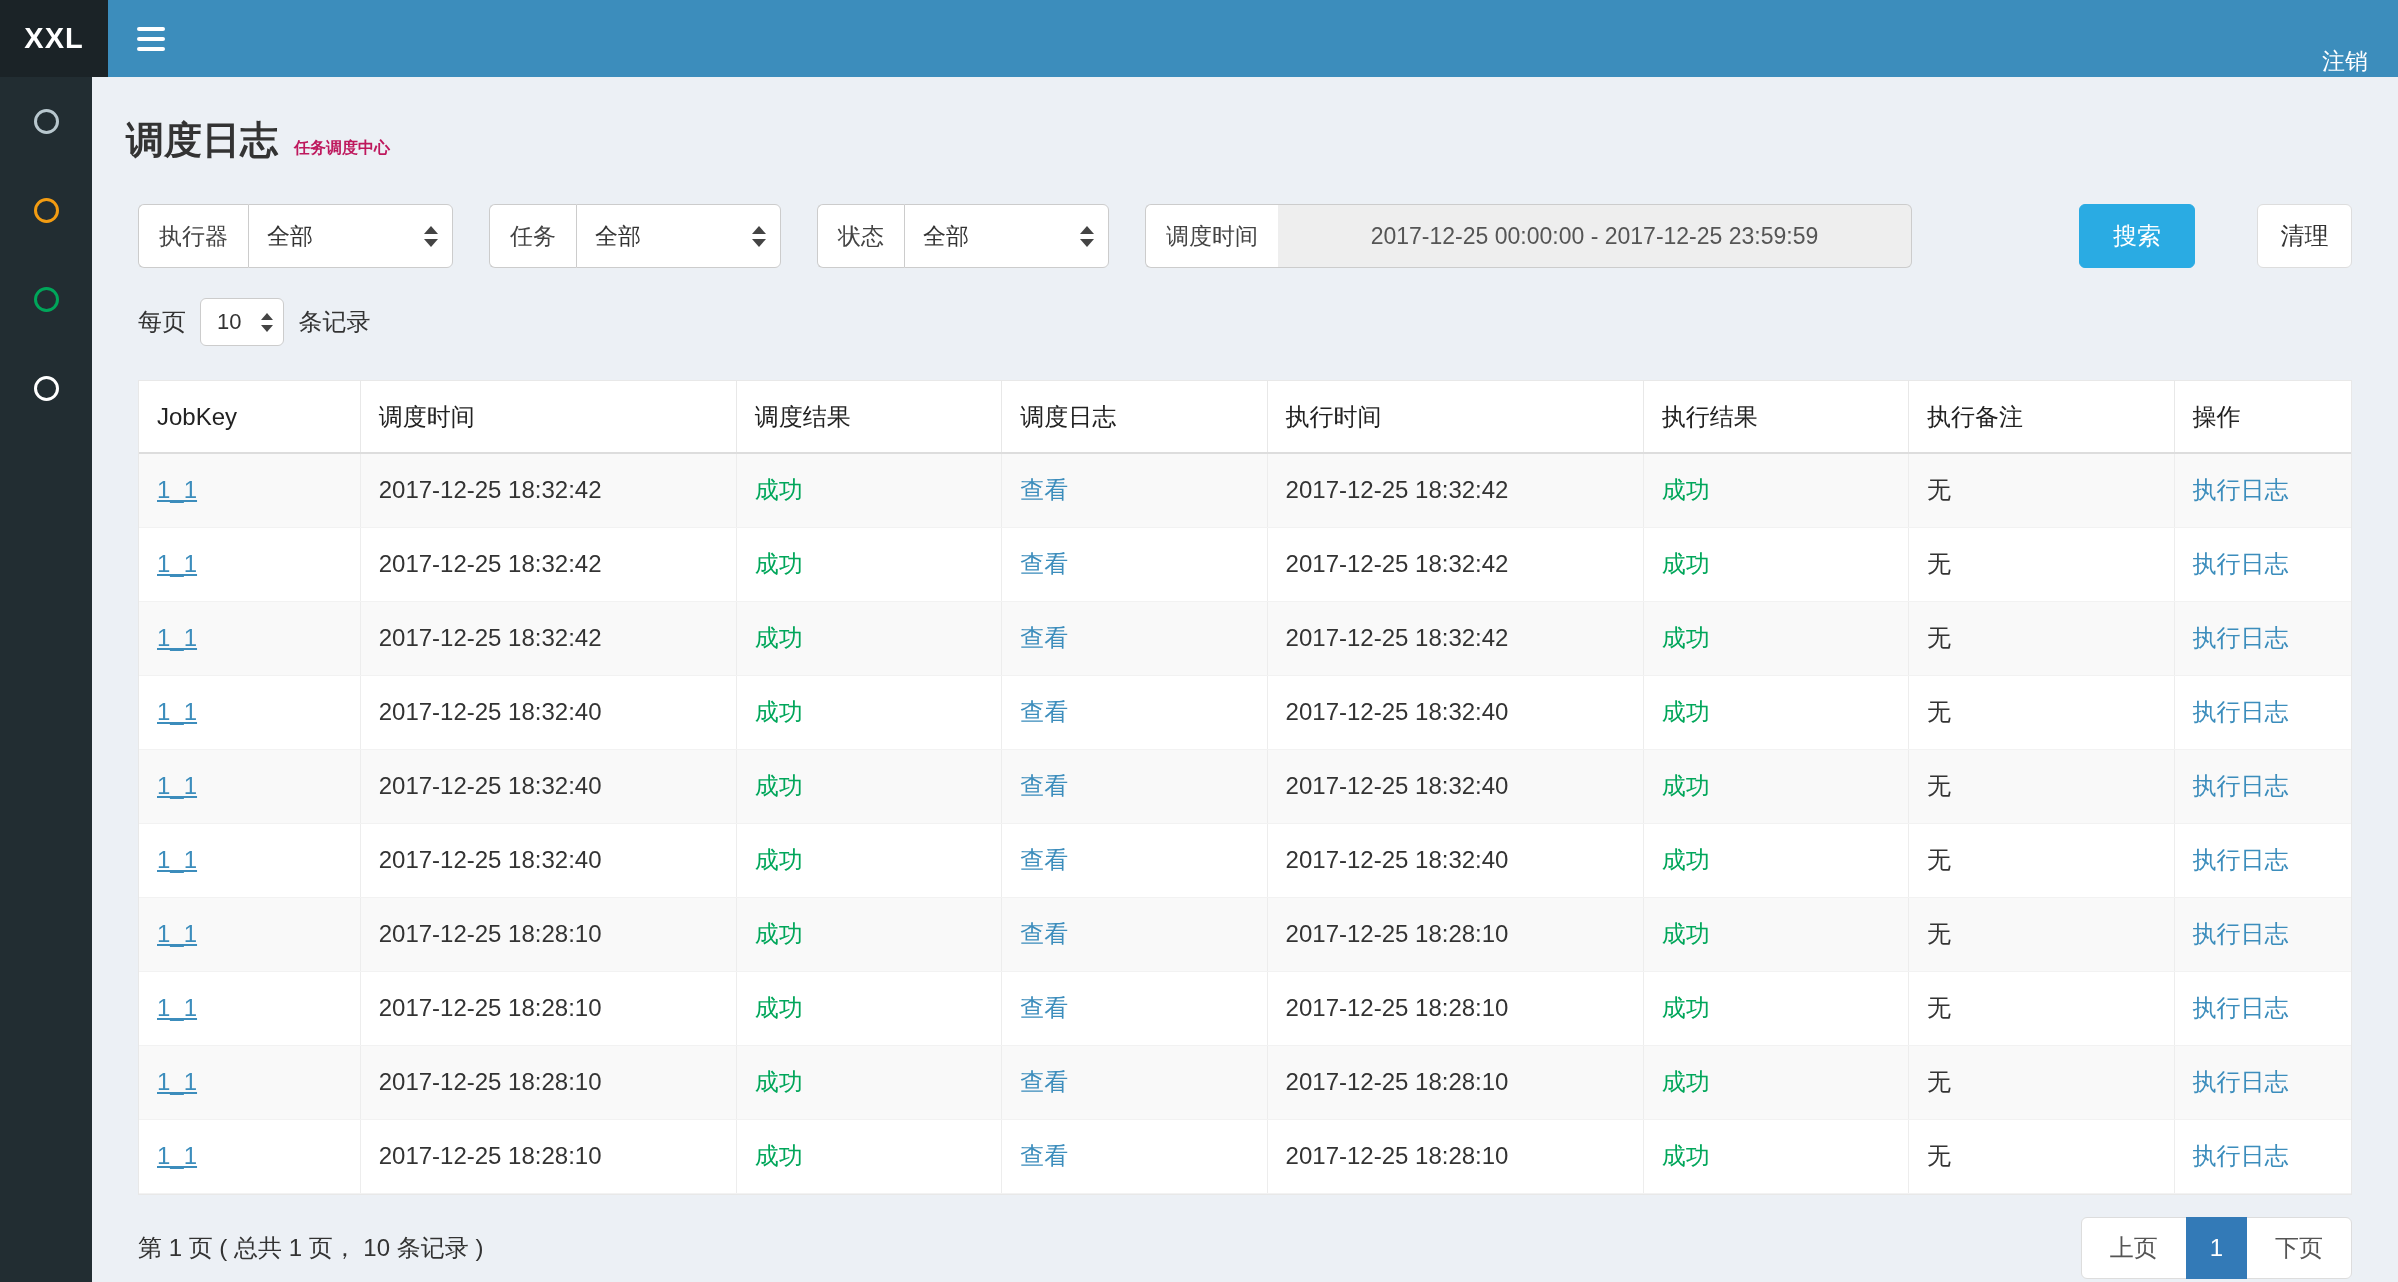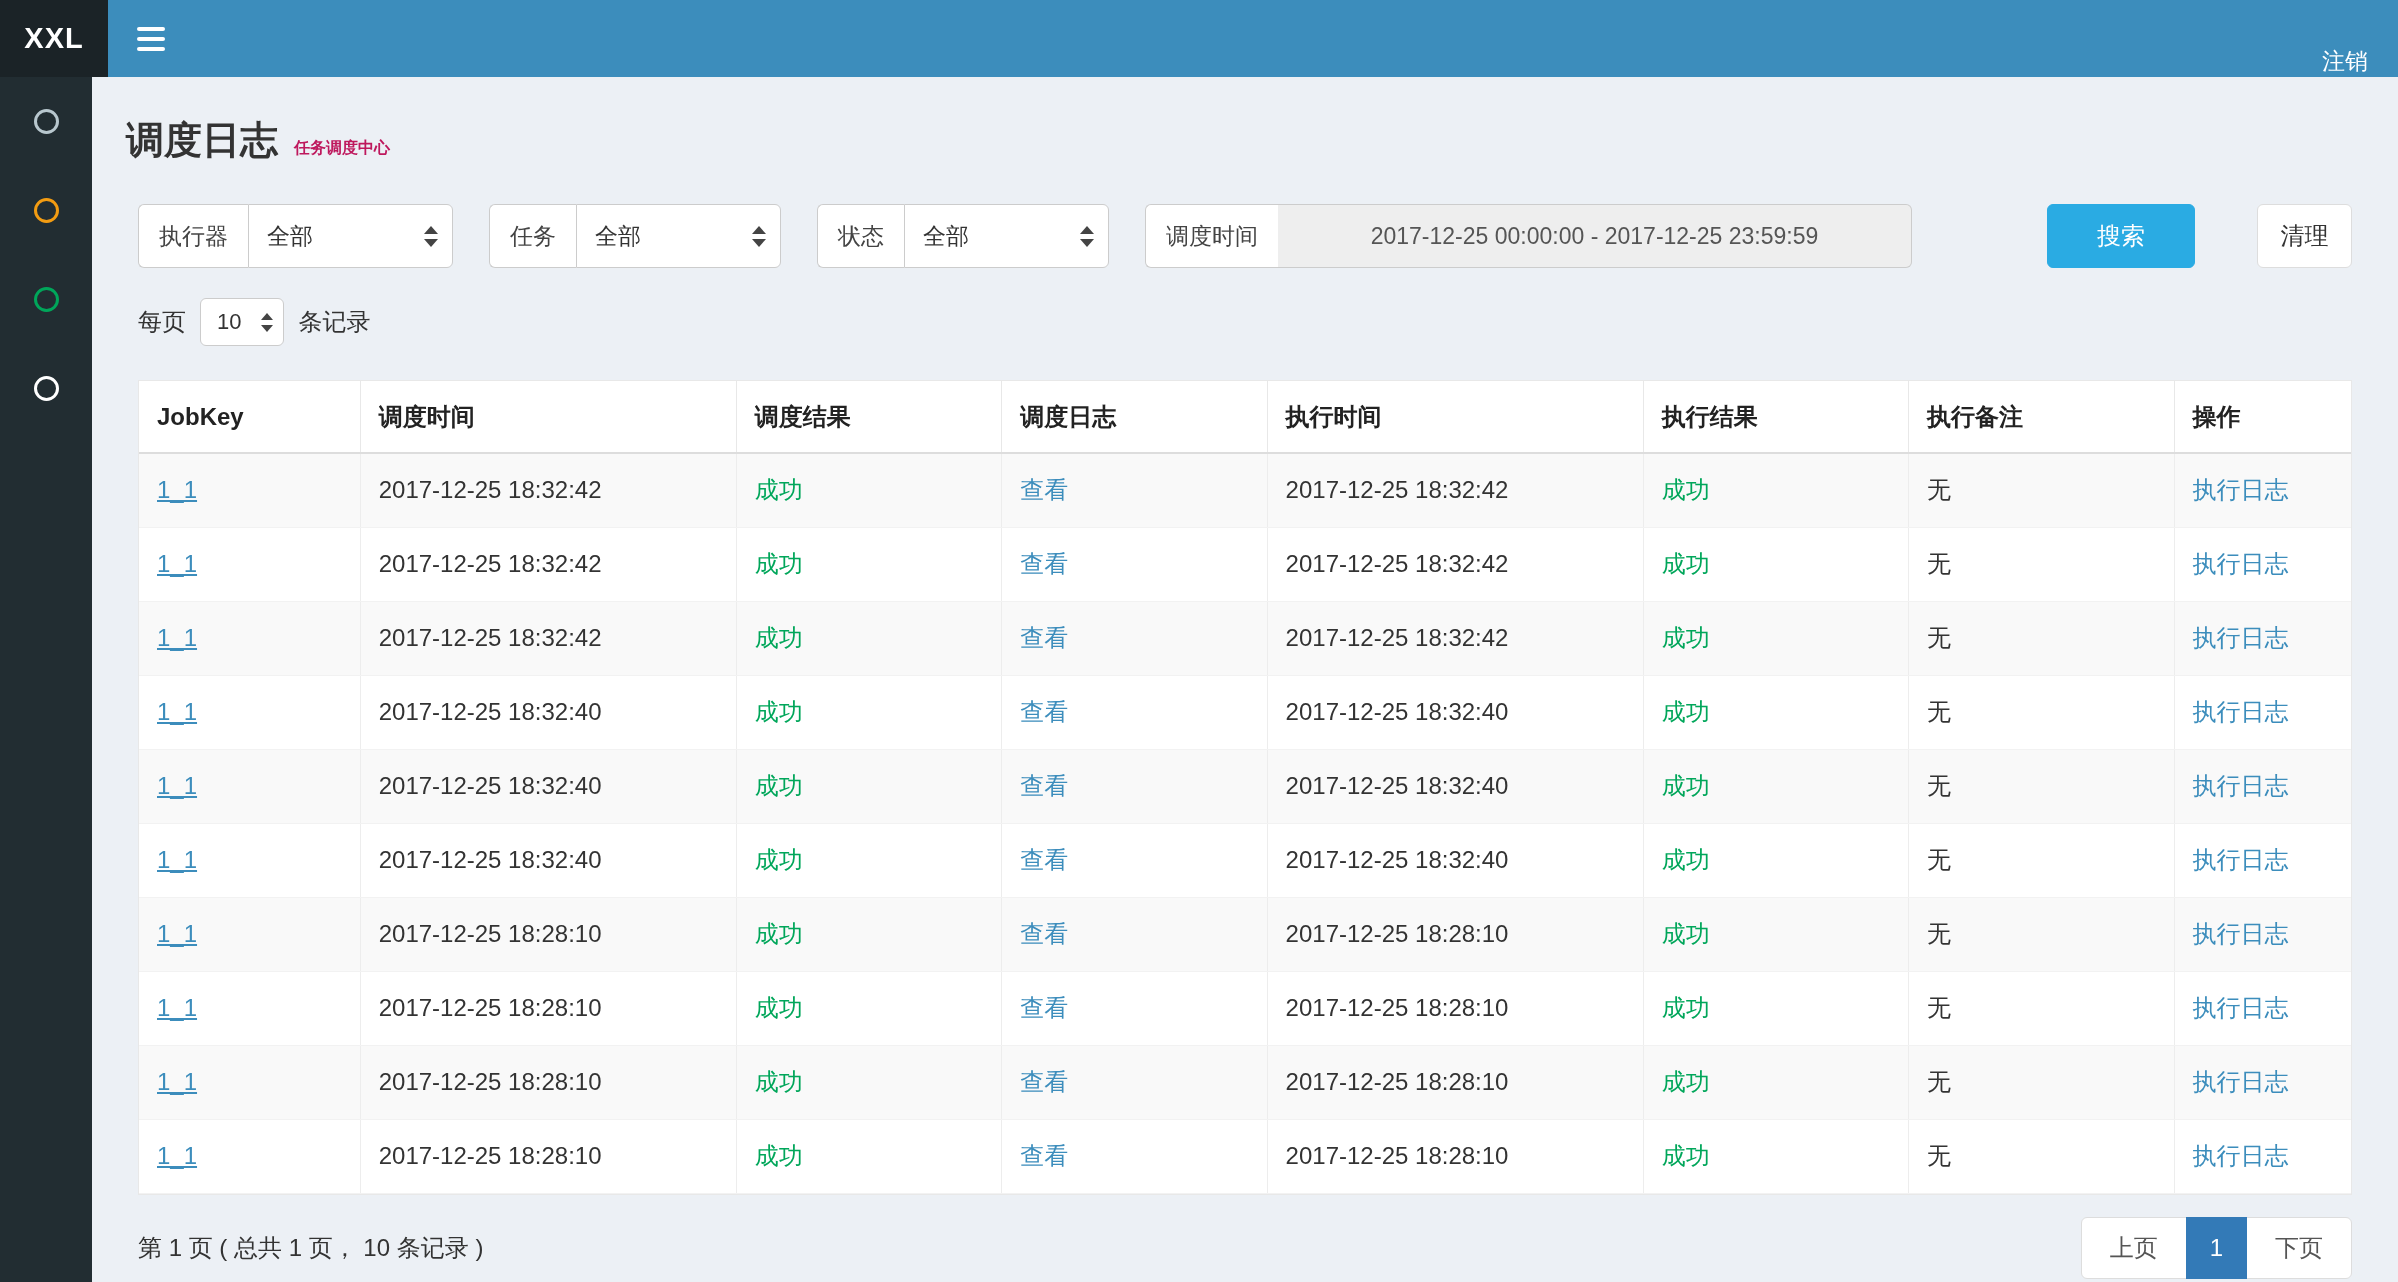--- a/index.html
+++ b/index.html
@@ -28,33 +28,33 @@
   
   .filter-row { display:flex; margin-top:38px; height:64px; align-items:stretch; }
   .input-group { display:flex; margin-right:36px; }
   .addon { background:#fff; border:1px solid #ccc; border-right:none; border-radius:6px 0 0 6px; display:flex; align-items:center; padding:0 20px; font-size:23px; color:#444; white-space:nowrap; }
   .fake-select { background:#fff; border:1px solid #ccc; border-radius:0 6px 6px 0; display:flex; align-items:center; justify-content:space-between; min-width:205px; padding:0 14px 0 18px; font-size:23px; color:#333; cursor:pointer; gap:22px; }
   .arrows { display:flex; flex-direction:column; gap:5px; }
   .tri-up { width:0; height:0; border-left:7px solid transparent; border-right:7px solid transparent; border-bottom:8px solid #444; }
   .tri-down { width:0; height:0; border-left:7px solid transparent; border-right:7px solid transparent; border-top:8px solid #444; }
   .date-input { width:634px; background:#eee; border:1px solid #ccc; border-left:none; border-radius:0 6px 6px 0; display:flex; align-items:center; justify-content:center; font-size:23px; color:#555; cursor:pointer; white-space:nowrap; }
   .btn { border-radius:6px; font-size:24px; display:flex; align-items:center; justify-content:center; cursor:pointer; }
-  .btn-search { margin-left:auto; width:148px; background:var(--search-btn,#2aabe3); border:1px solid var(--search-btn,#2aabe3); color:#fff; }
+  .btn-search { margin-left:auto; width:116px; background:var(--search-btn,#2aabe3); border:1px solid var(--search-btn,#2aabe3); color:#fff; }
   .btn-clear { margin-left:62px; width:95px; background:#fff; border:1px solid #ddd; color:#333; }
 
   
   .per-page-row { margin-top:30px; display:flex; align-items:center; font-size:24px; color:#333; gap:14px; height:48px; }
   .page-size-select { background:#fff; border:1px solid #ccc; border-radius:6px; height:48px; display:flex; align-items:center; gap:20px; padding:0 10px 0 16px; font-size:22px; color:#333; cursor:pointer; }
   .page-size-select .tri-up { border-left-width:6px; border-right-width:6px; border-bottom-width:7px; }
   .page-size-select .tri-down { border-left-width:6px; border-right-width:6px; border-top-width:7px; }
 
   
   .table-wrap { margin-top:34px; background:#fff; border:1px solid #e8e8e8; }
   table { width:100%; border-collapse:collapse; table-layout:fixed; }
-  th { font-size:24px; font-weight:bold; color:#222; text-align:left; padding:4px 18px; height:72px; background:#fff; border-bottom:2px solid #ddd; border-right:1px solid #e8e8e8; }
+  th { font-size:24px; font-weight:normal; color:#222; text-align:left; padding:4px 18px; height:72px; background:#fff; border-bottom:2px solid #ddd; border-right:1px solid #e8e8e8; }
   th:last-child { border-right:none; }
   td { font-size:24px; color:#333; padding:0 18px; height:74px; border-right:1px solid #ededed; border-bottom:1px solid #f2f2f2; white-space:nowrap; overflow:hidden; }
   td:last-child { border-right:none; }
   tbody tr:nth-child(odd) { background:#f9f9f9; }
   tbody tr:nth-child(even) { background:#fff; }
   a.link { color:var(--link,#3c8dbc); text-decoration:none; cursor:pointer; }
   a.jobkey { text-decoration:underline; }
   .success { color:var(--success,#00a65a); }
 
   

